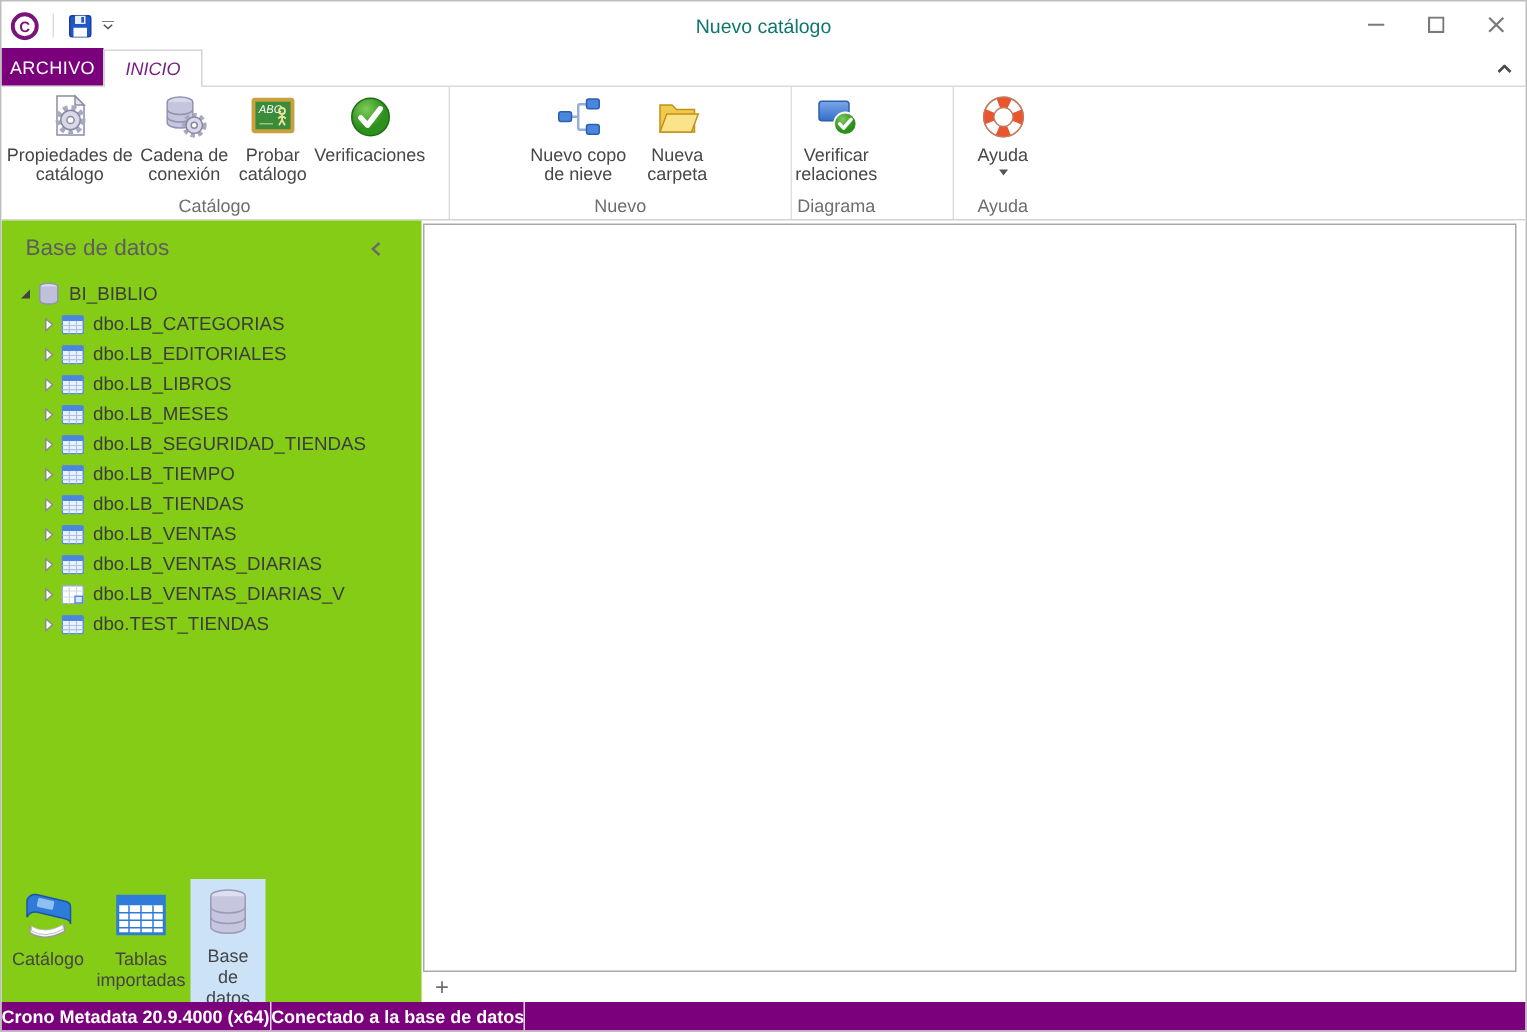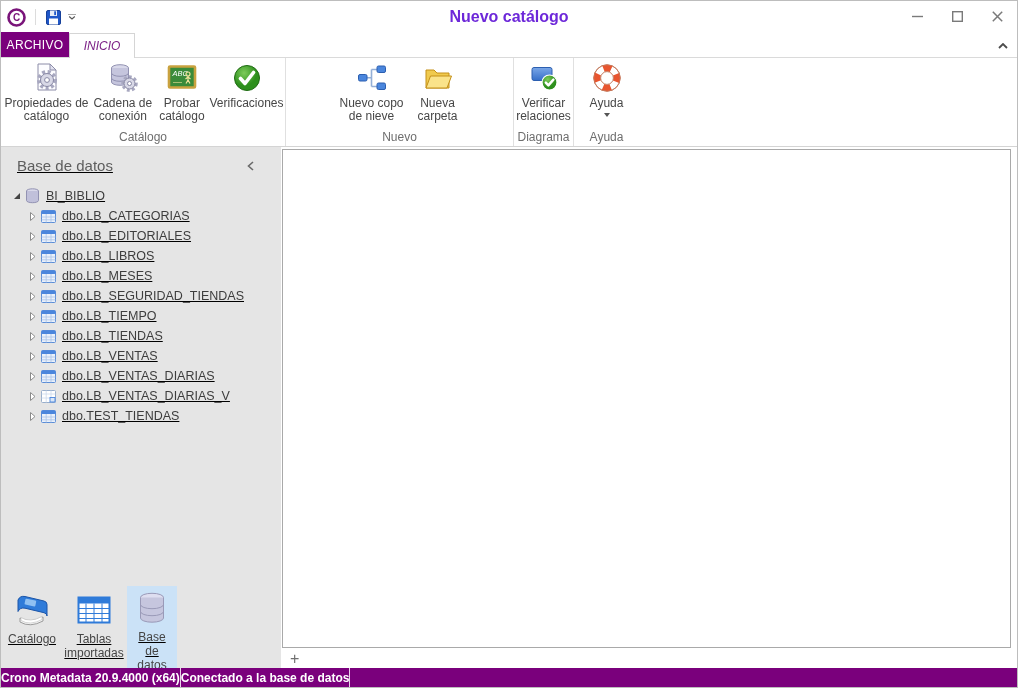--- a/index.html
+++ b/index.html
@@ -4,21 +4,21 @@
 <style>
   * { margin:0; padding:0; box-sizing:border-box; }
   html,body { width:1018px; height:688px; }
   body { font-family:"Liberation Sans", sans-serif; background:#fff; }
   .window { position:relative; width:1018px; height:688px; background:#fff; border:1px solid #bdbdbd; overflow:hidden; }
 
   
   .titlebar { position:relative; height:32px; display:flex; align-items:center; }
   .qat { display:flex; align-items:center; gap:6px; padding-left:6px; }
   .qat-sep { width:1px; height:16px; background:#dcdcdc; margin:0 3px; }
-  .win-title { position:absolute; left:0; right:0; text-align:center; font-size:16px; color:#6d28d9; pointer-events:none;font-weight:bold; }
+  .win-title { position:absolute; left:0; right:0; text-align:center; font-size:13px; color:#0f766e; pointer-events:none; }
   .win-controls { position:absolute; right:0; top:0; height:30px; display:flex; }
   .win-btn { width:40px; height:30px; display:flex; align-items:center; justify-content:center; cursor:default; }
 
   
   .tabrow { position:relative; height:25px; display:flex; align-items:flex-end; border-bottom:1px solid #dadada; }
   .tab { height:25px; display:flex; align-items:center; justify-content:center; font-size:12px; padding:0 8px; }
   .tab-file { background:#7a007c; color:#fff; width:68px; letter-spacing:.3px; }
   .tab-active { background:#fff; color:#7b1f86; border:1px solid #d5d5d5; border-bottom:none; margin-bottom:-1px; width:66px;font-style:italic; }
   .ribbon-collapse { position:absolute; right:6px; top:6px; width:16px; height:14px; display:flex; align-items:center; justify-content:center; }
 
@@ -28,21 +28,21 @@
   .rgroup + .rgroup { border-left:1px solid #e0e0e0; }
   .rbuttons { flex:1; display:flex; align-items:flex-start; justify-content:center; }
   .rbtn { display:flex; flex-direction:column; align-items:center; padding-top:4px; height:72px; cursor:default; }
   .ricon { width:32px; height:32px; display:block; margin-bottom:3px; }
   .rlabel { font-size:12px; line-height:13px; color:#474747; text-align:center; }
   .drop-arrow { width:0; height:0; border-left:3.5px solid transparent; border-right:3.5px solid transparent; border-top:4px solid #555; margin-top:3px; }
   .rgroup-label { height:16px; font-size:12px; color:#6e6e6e; text-align:center; line-height:14px; }
 
   
   .main { position:relative; height:521px; }
-  .sidebar { position:absolute; left:0; top:0; bottom:0; width:280px; background:#e5e5e5; display:flex; flex-direction:column;text-decoration:underline; }
+  .sidebar { position:absolute; left:0; top:0; bottom:0; width:280px; background:#84cc16; display:flex; flex-direction:column; }
   .sb-header { display:flex; align-items:center; justify-content:space-between; padding:10px 16px 6px 16px; }
   .sb-title { font-size:15px; color:#5e5e5e; }
   .sb-collapse { width:14px; height:14px; display:flex; align-items:center; justify-content:center; margin-right:8px; }
   .tree { padding:6px 0 0 8px; flex:1; overflow:hidden; }
   .trow { display:flex; align-items:center; height:20px; font-size:12.5px; color:#3d3d3d; cursor:default; white-space:nowrap; }
   .t-exp { width:16px; display:flex; justify-content:center; align-items:center; flex:0 0 16px; }
   .t-ico { width:17px; height:16px; display:flex; align-items:center; flex:0 0 17px; margin-right:4px; }
   .t-child { padding-left:16px; }
 
   .dock { display:flex; align-items:stretch; padding-left:2px; height:82px; }
@@ -174,21 +174,21 @@
               <circle cx="16" cy="16" r="12.5" fill="url(#gr1)" stroke="#1e6b12"></circle>
               <path d="M9.5 16.5 L14 21.5 L22.5 10.5" stroke="#ffffff" stroke-width="3.6" fill="none" stroke-linecap="round" stroke-linejoin="round"></path>
             </svg>
           </span>
           <span class="rlabel">Verificaciones</span>
         </div>
       </div>
       <div class="rgroup-label">Catálogo</div>
     </div>
 
-    <div class="rgroup" style="width:228px;">
+    <div class="rgroup" style="width:228px;margin-left:14px;">
       <div class="rbuttons">
         <div class="rbtn" style="width:76px">
           <span class="ricon">
             <svg width="32" height="32" viewBox="0 0 32 32">
               <path d="M11 15.8 H15.5 M15.5 7.5 V24.5 M15.5 7.5 H21 M15.5 24.5 H21" stroke="#93afd7" stroke-width="1.6" fill="none"></path>
               <rect x="2.5" y="12.5" width="8.5" height="6.5" rx="1.5" fill="#4a86dd" stroke="#2c5fb0"></rect>
               <rect x="21" y="4" width="8.5" height="6.5" rx="1.5" fill="#4a86dd" stroke="#2c5fb0"></rect>
               <rect x="21" y="21" width="8.5" height="6.5" rx="1.5" fill="#4a86dd" stroke="#2c5fb0"></rect>
             </svg>
           </span>
@@ -226,21 +226,21 @@
               <circle cx="21.5" cy="20.5" r="7.5" fill="url(#gr2)" stroke="#ffffff" stroke-width="1.2"></circle>
               <path d="M17.8 20.6 L20.4 23.4 L25.4 17.6" stroke="#ffffff" stroke-width="2.4" fill="none" stroke-linecap="round" stroke-linejoin="round"></path>
             </svg>
           </span>
           <span class="rlabel">Verificar relaciones</span>
         </div>
       </div>
       <div class="rgroup-label">Diagrama</div>
     </div>
 
-    <div class="rgroup" style="width:66px;">
+    <div class="rgroup" style="width:66px;margin-left:48px;">
       <div class="rbuttons">
         <div class="rbtn" style="width:56px">
           <span class="ricon">
             <svg width="32" height="32" viewBox="0 0 32 32">
               <circle cx="16" cy="16" r="13.2" fill="#ffffff" stroke="#c47b5e"></circle>
               <circle cx="16" cy="16" r="9.8" fill="none" stroke="#e8552f" stroke-width="6.8" stroke-dasharray="7.7 7.7" transform="rotate(-22.5 16 16)"></circle>
               <circle cx="16" cy="16" r="6.4" fill="#ffffff" stroke="#c47b5e"></circle>
               <circle cx="16" cy="16" r="13.2" fill="none" stroke="#c47b5e" stroke-width=".8"></circle>
             </svg>
           </span>

